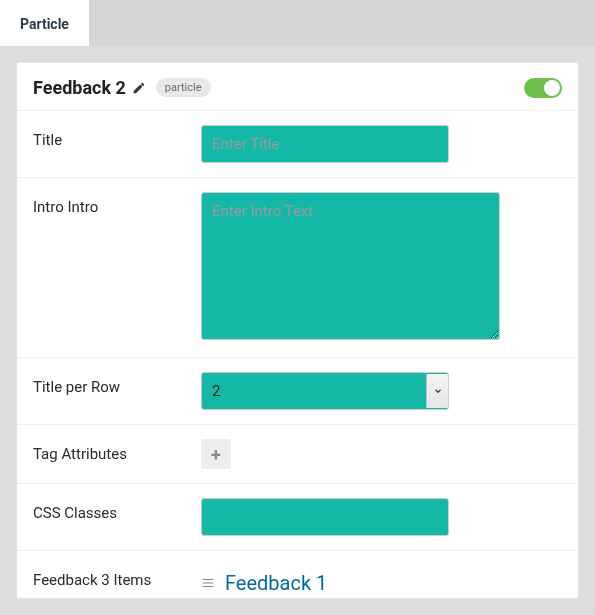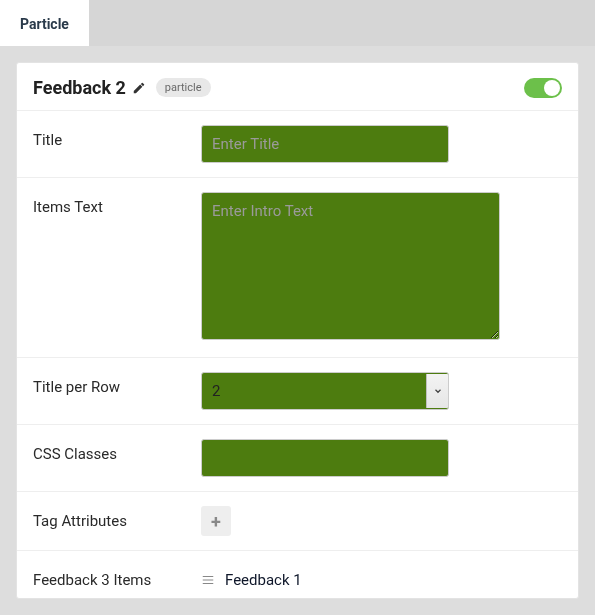--- a/index.html
+++ b/index.html
@@ -95,21 +95,21 @@
   }
   .row-control { flex: 1; }
   input[type="text"], textarea, .select-wrap {
     width: 248px;
     border: 1px solid #ccc;
     border-radius: 3px;
     padding: 9px 10px;
     font-size: 15px;
     color: #222;
     font-family: inherit;
-    background: #4d7c0f;
+    background: #14b8a6;
   }
   input[type="text"]::placeholder,
   textarea::placeholder { color: #9a9a9a; }
   textarea {
     width: 299px;
     height: 148px;
     resize: both;
   }
   .select-wrap {
     display: flex;
@@ -144,21 +144,21 @@
     cursor: pointer;
   }
   .item-list { }
   .item {
     display: flex;
     align-items: center;
     gap: 10px;
     padding: 6px 0;
   }
   .drag-icon { color: #888; display:inline-flex; cursor: grab;}
-  .item-label { color: #0f172a; font-size: 15px; line-height: 1.2; }
+  .item-label { color: #0369a1; font-size: 20px; line-height: 1.2; }
   .row-nobottom { border-bottom: none; }
   svg { display:block; }
 </style>
 </head>
 <body>
 
 <div class="tabbar">
   <div class="tab">Particle</div>
 </div>
 
@@ -178,53 +178,53 @@
   </div>
 
   <div class="row">
     <div class="row-label">Title</div>
     <div class="row-control">
       <input type="text" placeholder="Enter Title" style="">
     </div>
   </div>
 
   <div class="row">
-    <div class="row-label">Items Text</div>
+    <div class="row-label">Intro Intro</div>
     <div class="row-control">
       <textarea placeholder="Enter Intro Text" style=""></textarea>
     </div>
   </div>
 
   <div class="row">
     <div class="row-label">Title per Row</div>
     <div class="row-control">
       <div class="select-wrap">
         <span class="select-text">2</span>
         <span class="select-btn">
           <svg width="10" height="10" viewBox="0 0 24 24" fill="none" stroke="#444" stroke-width="3">
               <polyline points="6 9 12 15 18 9"></polyline>
             </svg>
         </span>
       </div>
     </div>
   </div>
 
   <div class="row">
-    <div class="row-label">CSS Classes</div>
-    <div class="row-control">
-      <input type="text" placeholder="" style="">
-    </div>
-  </div>
-
-  <div class="row">
     <div class="row-label">Tag Attributes</div>
     <div class="row-control">
       <div class="add-btn">
         <span>+</span>
       </div>
+    </div>
+  </div>
+
+  <div class="row">
+    <div class="row-label">CSS Classes</div>
+    <div class="row-control">
+      <input type="text" placeholder="" style="">
     </div>
   </div>
 
   <div class="row row-nobottom">
     <div class="row-label">Feedback 3 Items</div>
     <div class="row-control item-list">
       <div class="item">
         <span class="drag-icon">
           <svg width="14" height="14" viewBox="0 0 24 24" fill="none" stroke="currentColor" stroke-width="2">
               <line x1="3" y1="6" x2="21" y2="6"></line>

